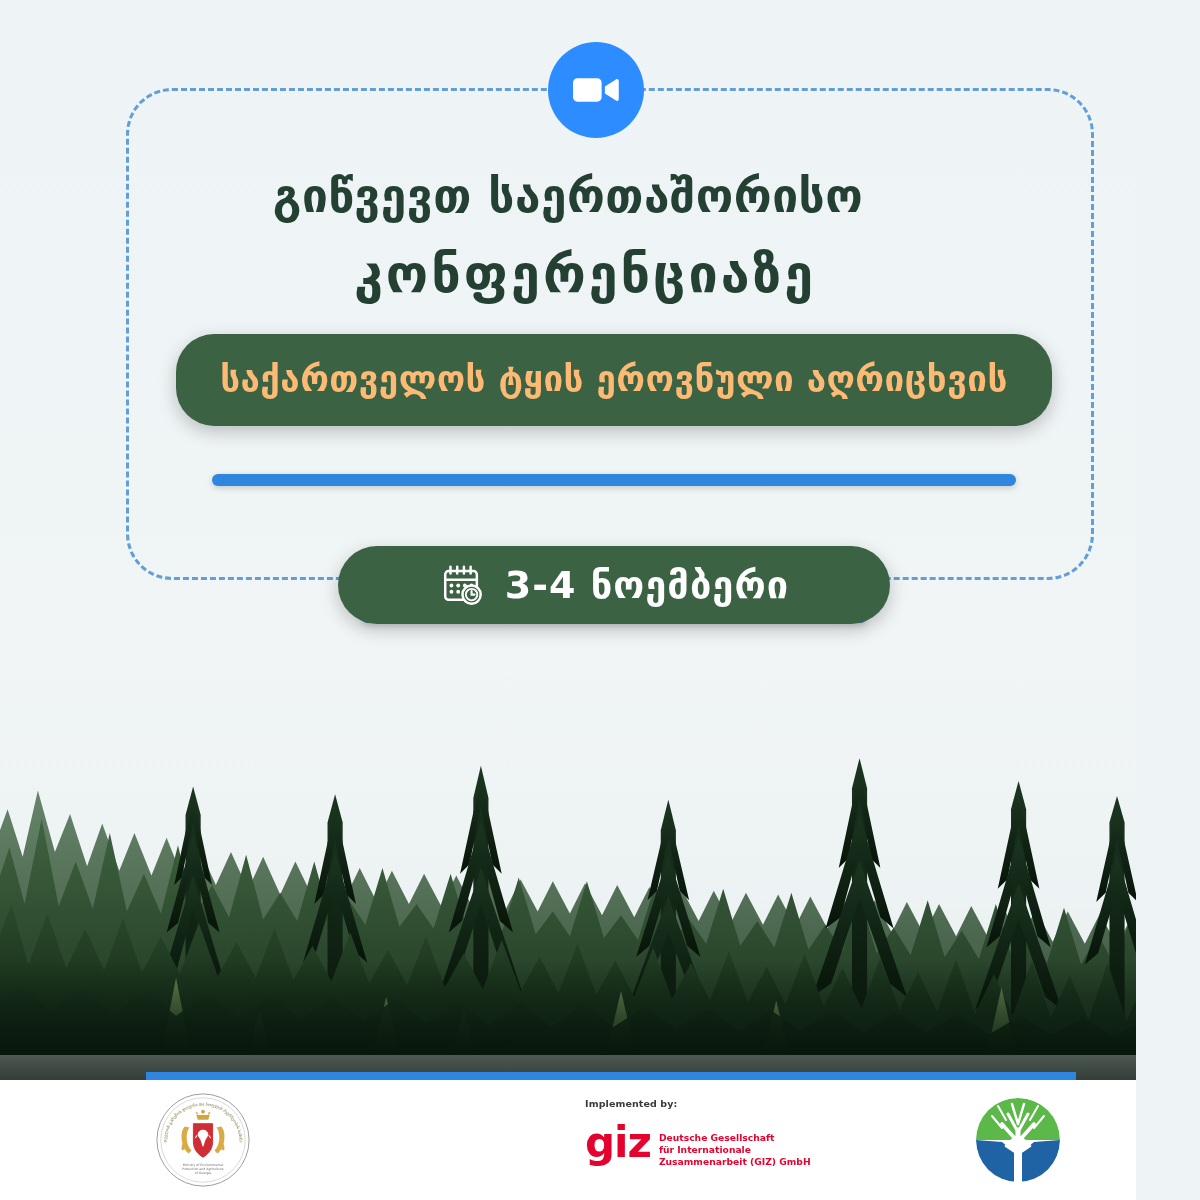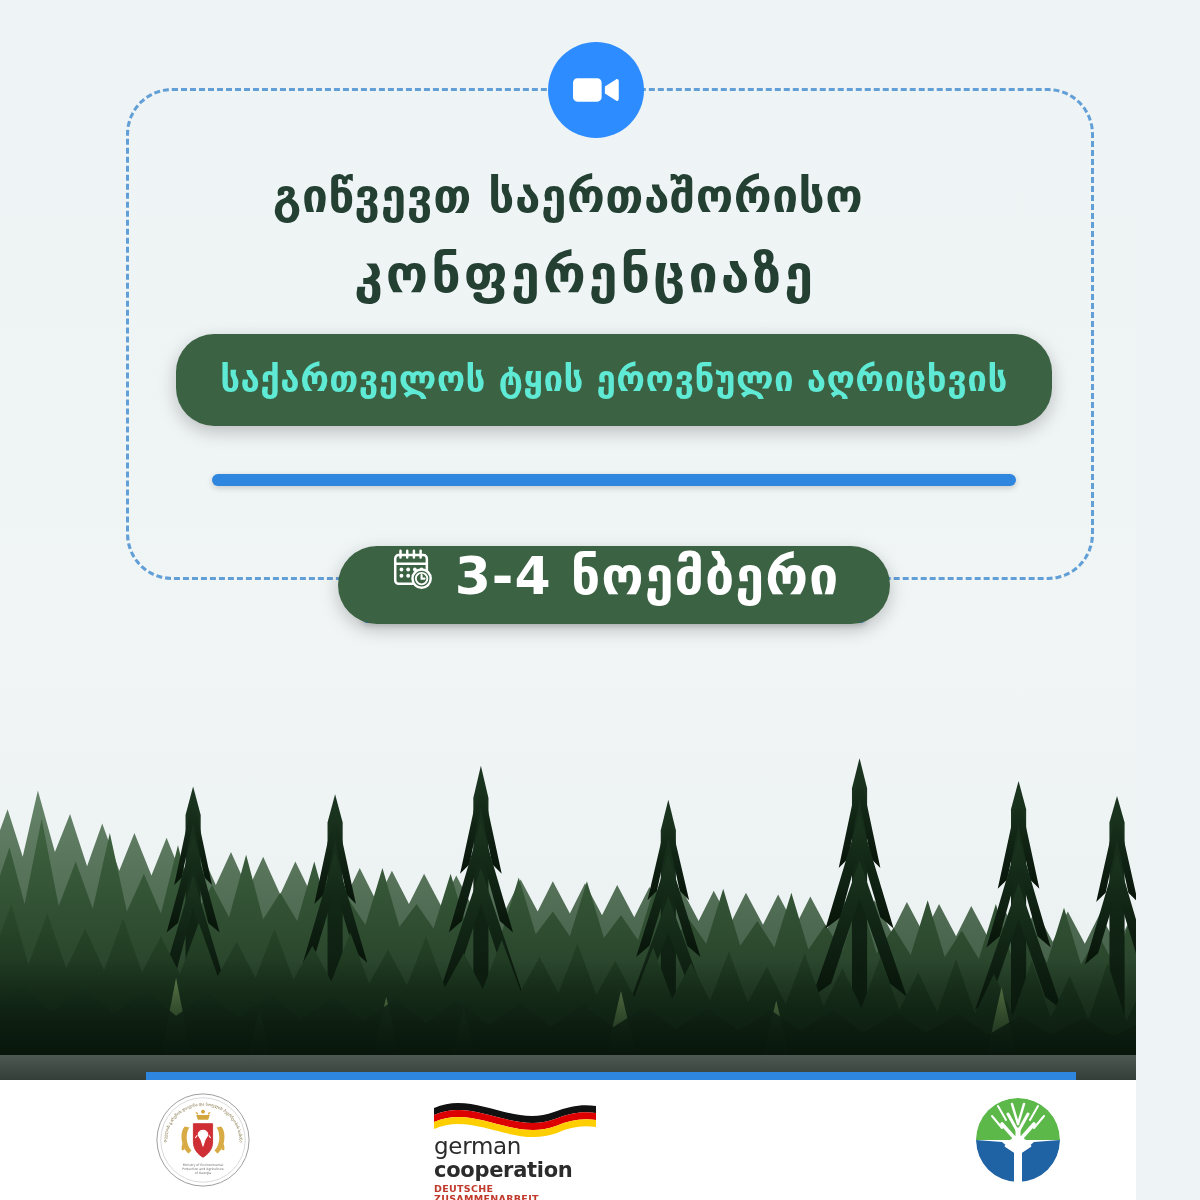--- a/index.html
+++ b/index.html
@@ -91,21 +91,21 @@
     border-radius:6px;
     background:#2e86de;
     box-shadow:0 2px 6px rgba(0,0,0,.18);
   }
   .subtitle-box {
     position:relative;
     background:#3b6243;
     border-radius:38px;
     padding:22px 34px 24px;
     text-align:center;
-    color:#5eead4;
+    color:#fdba74;
     font-weight:700;
     font-size:35px;
     line-height:1.32;
     letter-spacing:.4px;
     box-shadow:0 6px 18px rgba(0,0,0,.22);
     z-index:2;
   }
   .subtitle-box span { display:block; }
 
   
@@ -122,25 +122,25 @@
     height:11px;
     border-radius:6px;
     background:#2e86de;
     box-shadow:0 2px 6px rgba(0,0,0,.18);
   }
   .date-box {
     position:relative;
     background:#3b6243;
     border-radius:40px;
     height:78px;
-    display:flex; align-items:flex-start; justify-content:center;
+    display:flex; align-items:center; justify-content:center;
     gap:20px;
     color:#ffffff;
     font-weight:700;
-    font-size:52px;
+    font-size:38px;
     letter-spacing:1px;
     box-shadow:0 6px 18px rgba(0,0,0,.22);
     z-index:2;
   }
   .cal-icon { width:46px; height:46px; display:block; flex:0 0 auto; }
 
   
   .blue-bar {
     position:absolute;
     left:146px; top:1072px;
@@ -365,33 +365,32 @@
           <path d="M50 40c-3 0-5 2-5 4s2 4 3 6c1 2 1 4 2 6 1-2 1-4 2-6 1-2 3-4 3-6s-2-4-5-4z" fill="#ffffff"></path>
           <path d="M44 45l-2 3M56 45l2 3"></path>
         </g>
 
         <text x="50" y="77" font-size="3.3" fill="#6f6f6f" text-anchor="middle" font-family="'DejaVu Sans',sans-serif">Ministry of Environmental</text>
         <text x="50" y="81.4" font-size="3.3" fill="#6f6f6f" text-anchor="middle" font-family="'DejaVu Sans',sans-serif">Protection and Agriculture</text>
         <text x="50" y="85.8" font-size="3.3" fill="#6f6f6f" text-anchor="middle" font-family="'DejaVu Sans',sans-serif">of Georgia</text>
       </svg>
     </div>
 
-    <div class="logo logo-german">
-      <svg viewBox="0 0 170 58" width="170" height="58">
-        <path d="M4 14 C44 -4, 84 34, 124 18 C140 12, 152 10, 166 12 L166 19 C152 17, 140 19, 125 25 C84 41, 44 3, 4 21 Z" fill="#111111"></path>
-        <path d="M4 21 C44 3, 84 41, 125 25 C140 19, 152 17, 166 19 L166 26 C152 24, 140 26, 126 32 C84 48, 44 10, 4 28 Z" fill="#dd0000"></path>
-        <path d="M4 28 C44 10, 84 48, 126 32 C140 26, 152 24, 166 26 L166 33 C152 31, 140 33, 127 39 C84 55, 44 17, 4 35 Z" fill="#ffce00"></path>
-      </svg>
-      <div class="gc-text">
-        <div class="gc-l1">german</div>
-        <div class="gc-l2">cooperation</div>
-        <div class="gc-l3">DEUTSCHE ZUSAMMENARBEIT</div>
+
+    <div class="logo logo-giz">
+      <div class="giz-impl">Implemented by:</div>
+      <div class="giz-row">
+        <div class="giz-word">giz</div>
+        <div class="giz-desc">
+          <div>Deutsche Gesellschaft</div>
+          <div>für Internationale</div>
+          <div>Zusammenarbeit (GIZ) GmbH</div>
+        </div>
       </div>
     </div>
-
 
     <div class="logo logo-forestry">
       <svg viewBox="0 0 100 100" width="100" height="100">
         <defs>
           <clipPath id="circClip">
               <circle cx="50" cy="50" r="42"></circle>
             </clipPath>
         </defs>
         <g clip-path="url(#circClip)">
           <rect x="0" y="0" width="100" height="100" fill="#ffffff"></rect>

